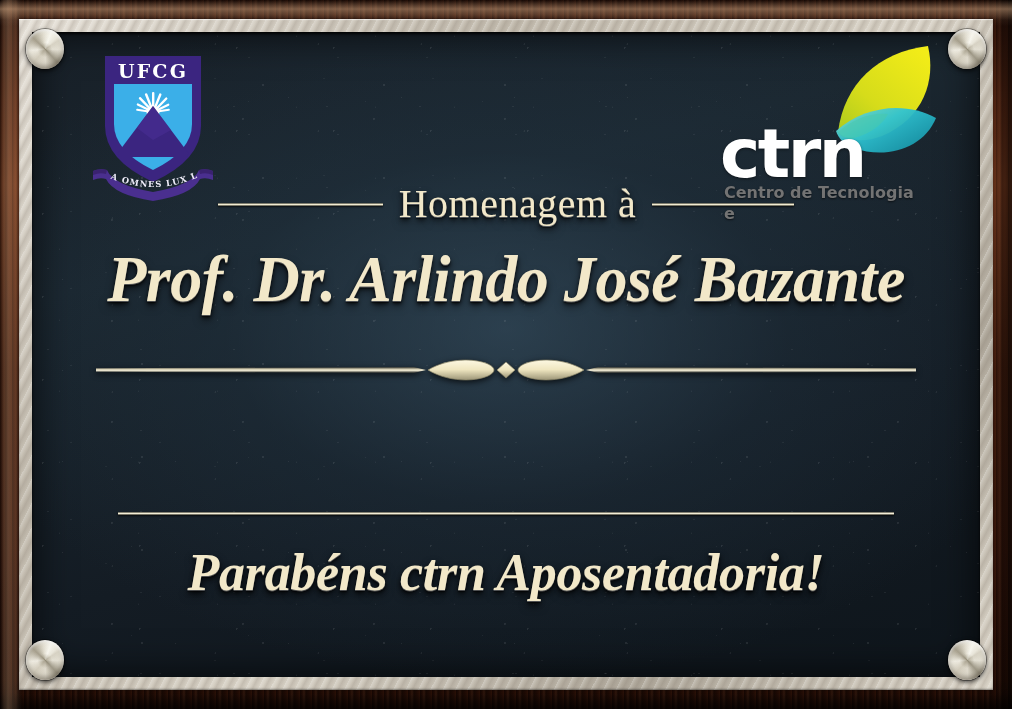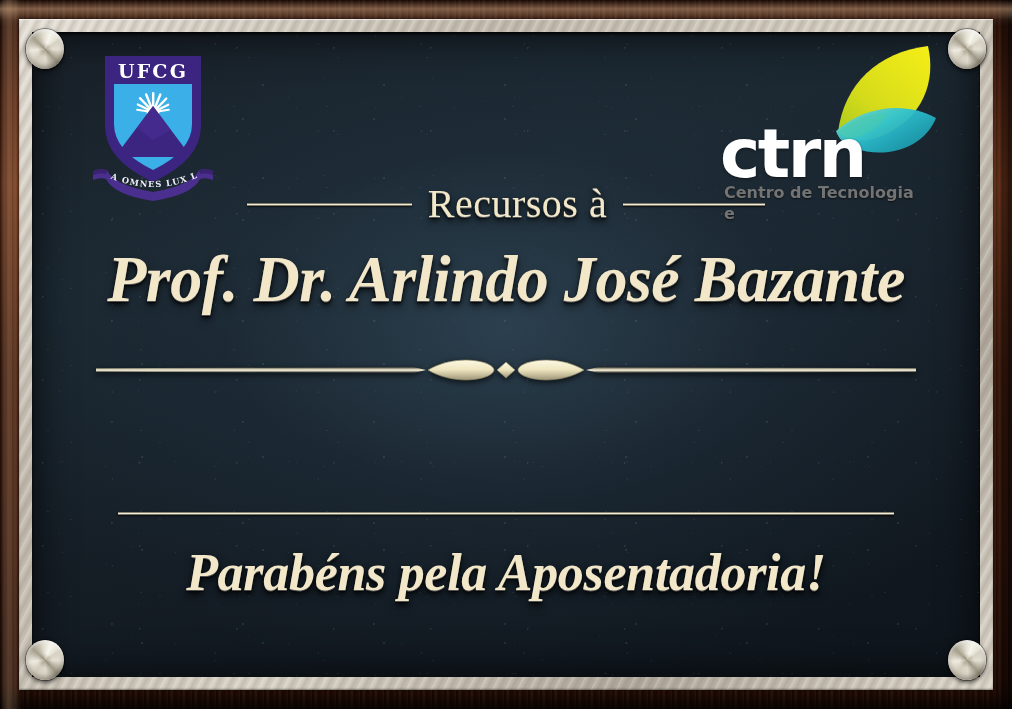--- a/index.html
+++ b/index.html
@@ -358,21 +358,21 @@
         </svg>
       </div>
       <div class="ctrn-word">ctrn</div>
       <div class="ctrn-sub">
         <div>Centro de Tecnologia e</div>
       </div>
     </div>
 
     <div class="homenagem-row">
       <span class="rule"></span>
-      <span class="engraved homenagem-txt">Recursos à</span>
+      <span class="engraved homenagem-txt">Homenagem à</span>
       <span class="rule short"></span>
     </div>
 
     <div class="engraved honoree">Prof. Dr. Arlindo José Bazante</div>
 
     <div class="ornament-row">
       <svg viewBox="0 0 820 26" width="820" height="26">
         <defs>
           <linearGradient id="gOrn" x1="0%" y1="0%" x2="0%" y2="100%">
             <stop offset="0%" stop-color="#fdf8e2"></stop>
@@ -395,16 +395,16 @@
 
         <path d="M488 13 C468 1 442 1 428 7 C420 11 420 15 428 19 C442 25 468 25 488 13 Z" fill="url(#gOrn)" stroke="#8d8669" stroke-width=".7"></path>
 
         <path d="M410 5 L419 13 L410 21 L401 13 Z" fill="url(#gOrn)" stroke="#8d8669" stroke-width=".7"></path>
       </svg>
     </div>
 
 
     <div class="rule-full"></div>
 
-    <div class="engraved congrats">Parabéns pela Aposentadoria!</div>
+    <div class="engraved congrats">Parabéns ctrn Aposentadoria!</div>
 
   </div>
 </div>
 
 </body></html>

